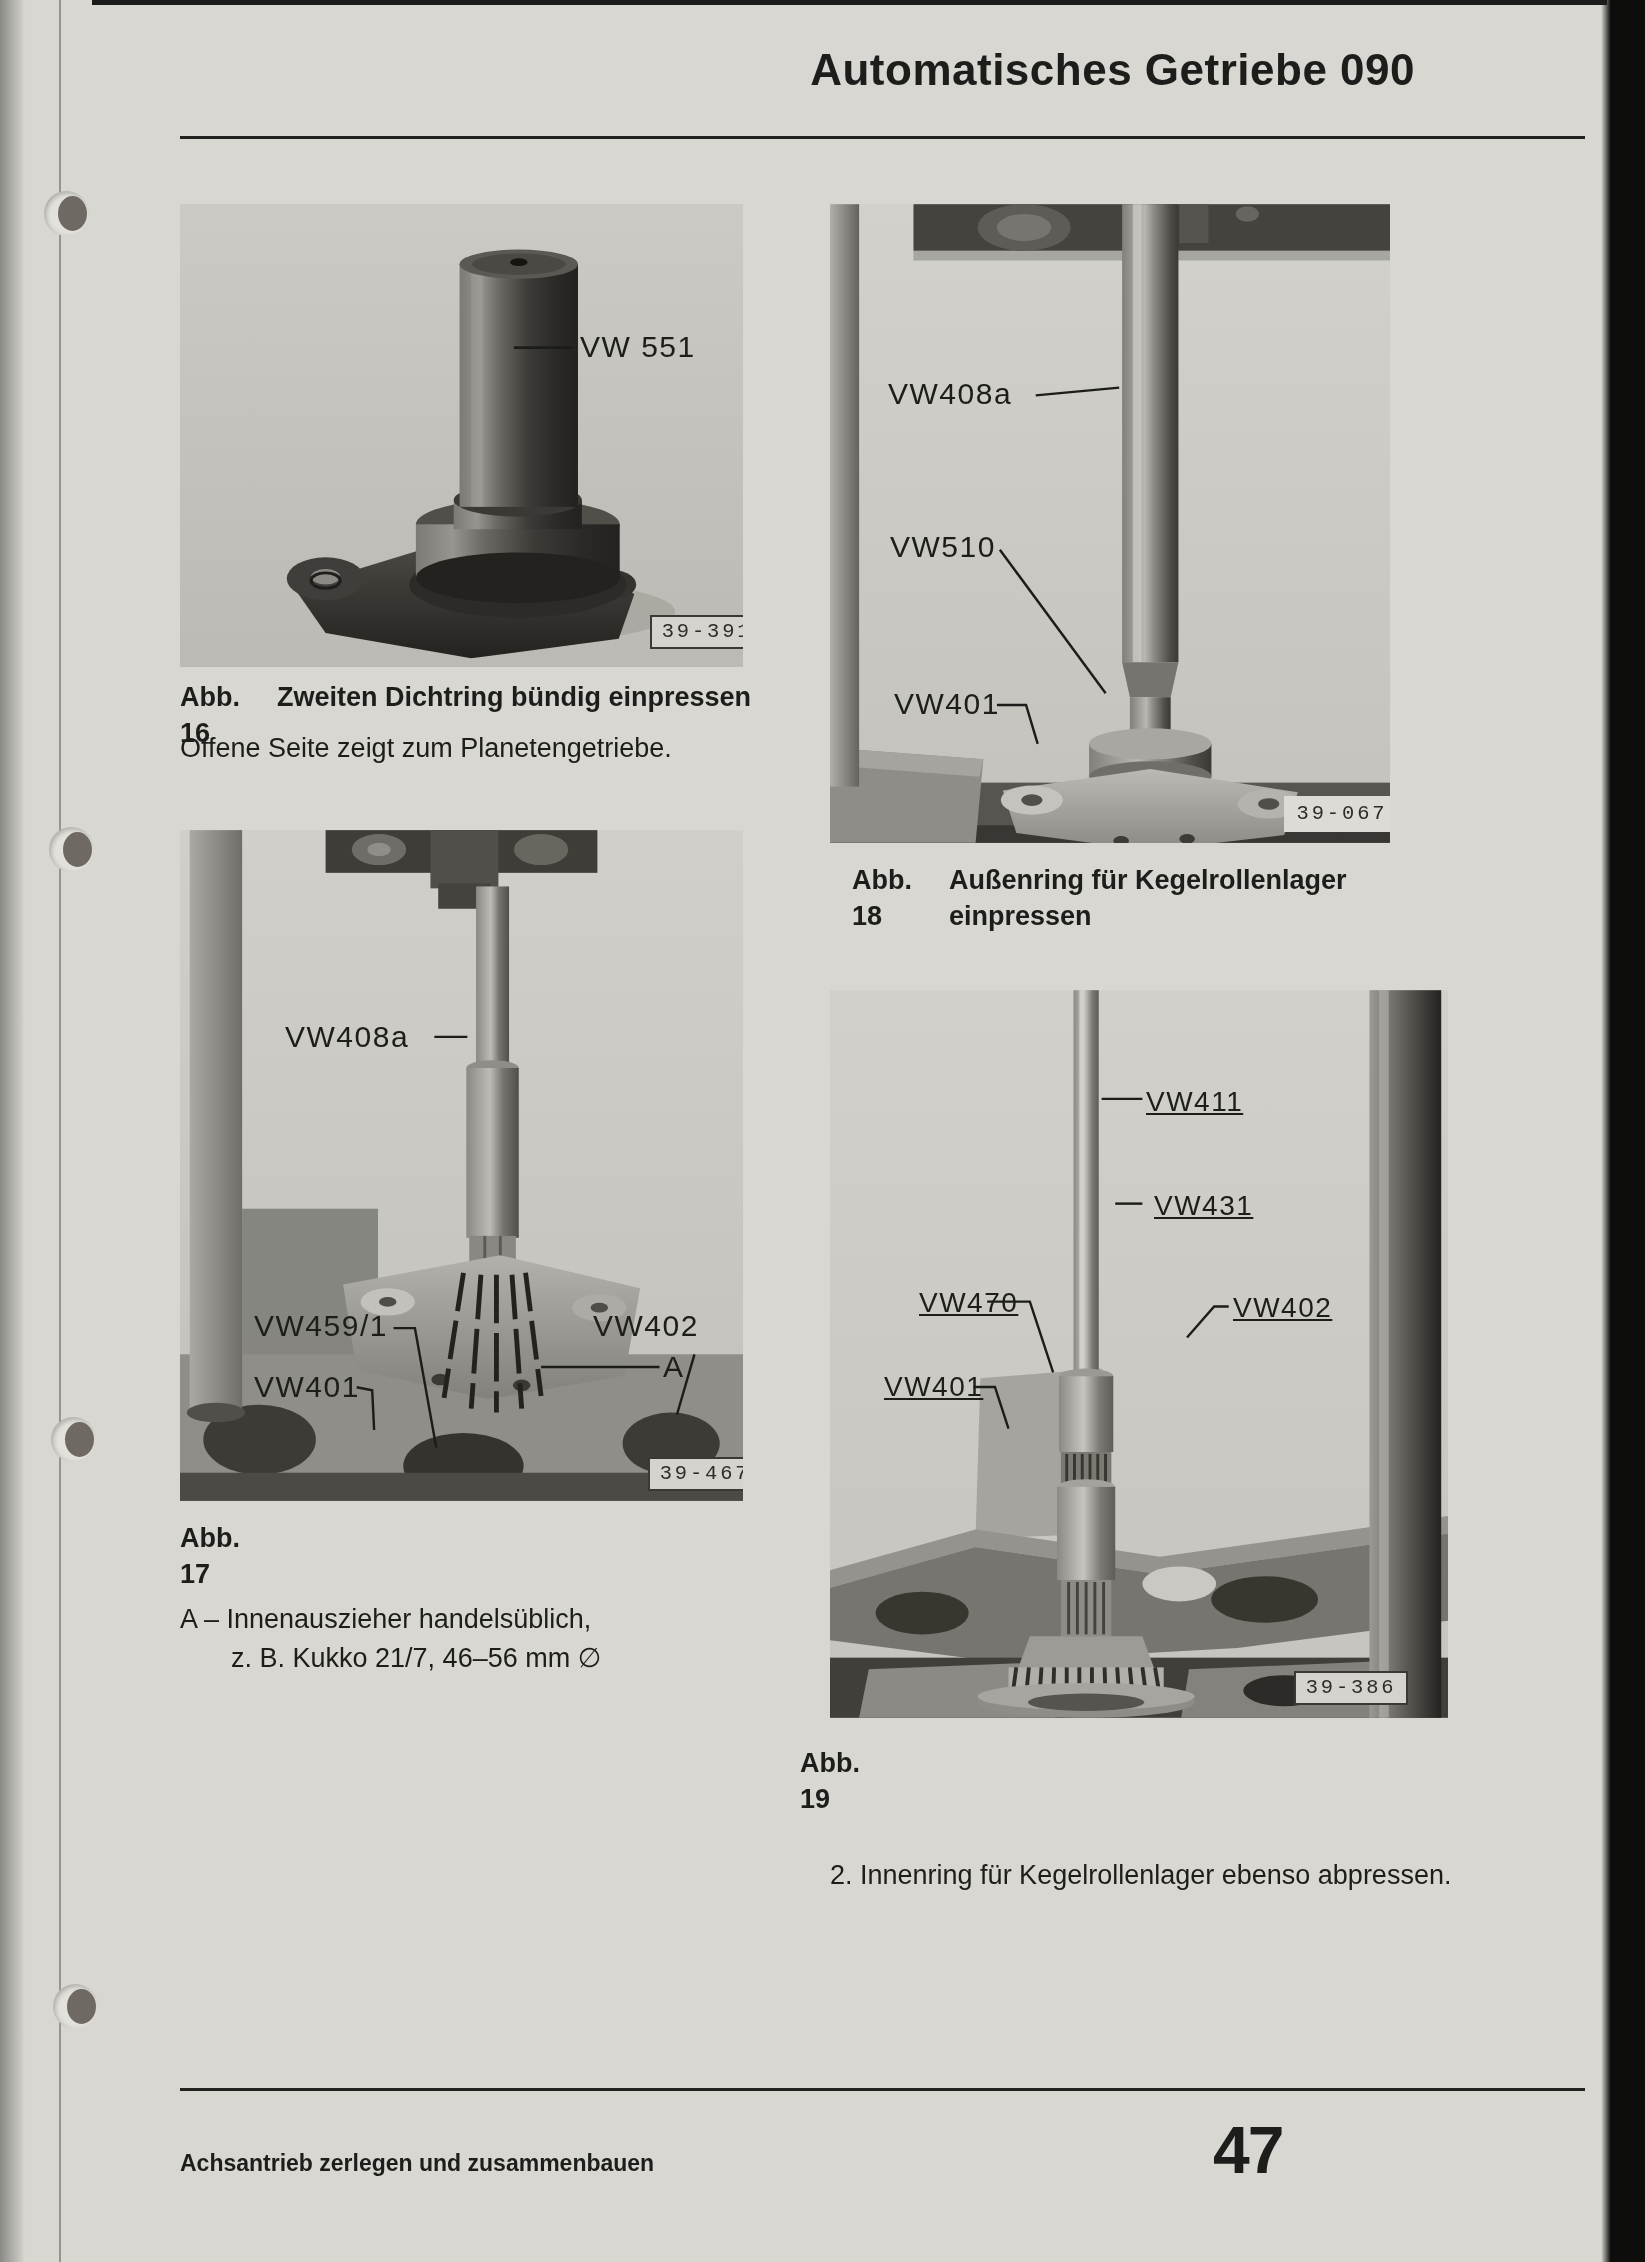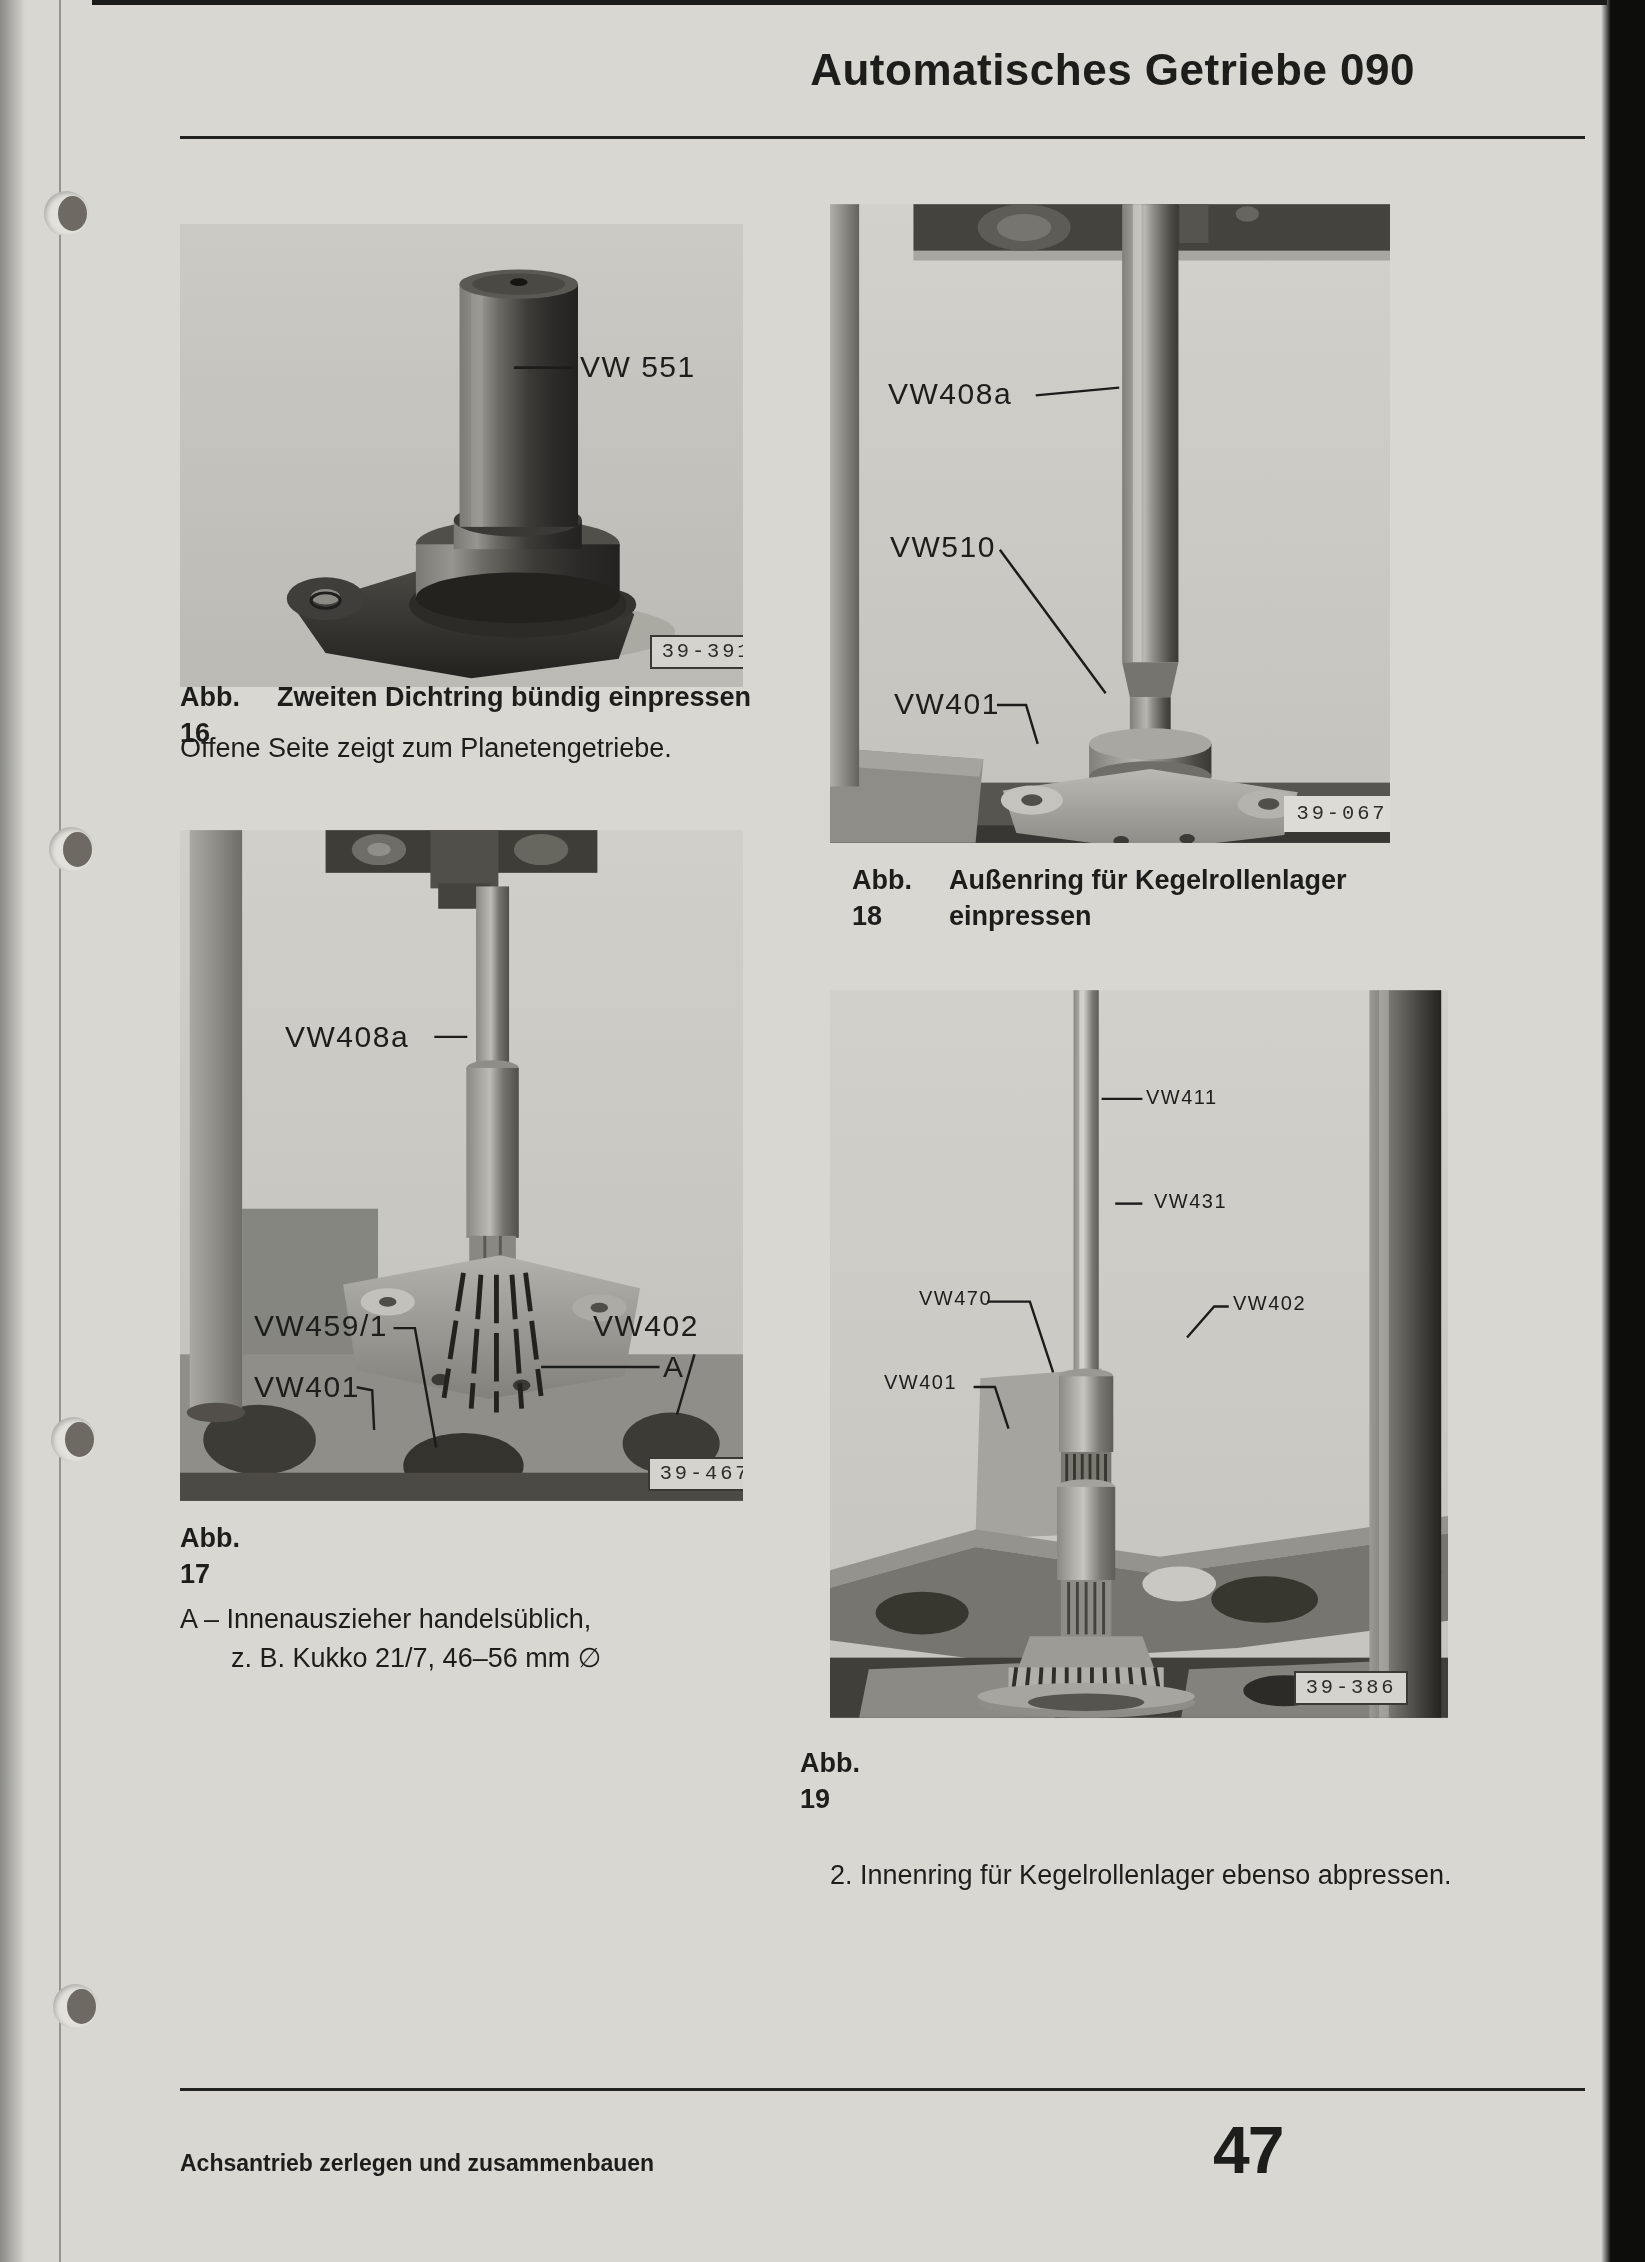--- a/index.html
+++ b/index.html
@@ -19,21 +19,21 @@
   .hole .inner{position:absolute;right:1.9px;top:4.9px;width:29px;height:35px;border-radius:50%;background:#6e6962;}
   
   .page-title{top:45px;right:231px;font-size:44px;font-weight:bold;letter-spacing:0.5px;}
   .rule{left:180px;width:1405px;height:2.9px;background:#21211f;}
   .footer-title{left:180px;top:2150px;width:1005px;text-align:left;font-size:23px;font-weight:bold;}
   .page-number{left:1213px;top:2112px;font-size:66px;font-weight:bold;letter-spacing:-1.9px;}
   
   .photo{overflow:hidden;}
   .photo svg{position:absolute;left:0;top:0;}
   .plabel{position:absolute;font-size:30px;letter-spacing:1.5px;color:#1d1d1b;white-space:nowrap;}
-  .plabel.sm{font-size:20px;}
+  .plabel.sm{font-size:28px;text-decoration:underline;}
   .ref-tag{position:absolute;font-family:"Liberation Mono",monospace;font-size:20.4px;
            letter-spacing:2.9px;color:#2e2d2a;background:#d4d3ce;
            padding:2.9px 9.7px 3.9px;border:2.9px solid #3a3935;white-space:nowrap;}
   .ref-tag.plain{border:none;background:#dcdbd6;padding:5.8px 12.6px 6.8px;}
   
   .cap-row{position:absolute;display:flex;font-weight:bold;font-size:27px;line-height:1.34;}
   .cap-abb{flex:0 0 97px;}
   .cap-note{position:absolute;font-size:27px;line-height:1.34;}
 </style>
 </head>
@@ -53,21 +53,21 @@
 <div class="abs hole" style="left:51px;top:1417px;">
     <div class="inner"></div>
   </div>
 <div class="abs hole" style="left:53px;top:1984px;">
     <div class="inner"></div>
   </div>
 
 <div class="abs page-title">Automatisches Getriebe 090</div>
 <div class="abs rule" style="top:136px;"></div>
 
-<div class="abs photo" style="left:180px;top:224px;width:563px;height:463px;">
+<div class="abs photo" style="left:180px;top:204px;width:563px;height:463px;">
   <svg width="563" height="463" viewBox="0 0 580 477">
     <defs>
       <linearGradient id="bg1" x1="0" y1="0" x2="0" y2="1">
           <stop offset="0" stop-color="#cbcac5"></stop>
           <stop offset="1" stop-color="#bbbab5"></stop>
         </linearGradient>
       <linearGradient id="cyl1" x1="0" y1="0" x2="1" y2="0">
         <stop offset="0" stop-color="#7b7a75"></stop>
           <stop offset=".18" stop-color="#96958f"></stop>
         <stop offset=".33" stop-color="#6b6a64"></stop>

